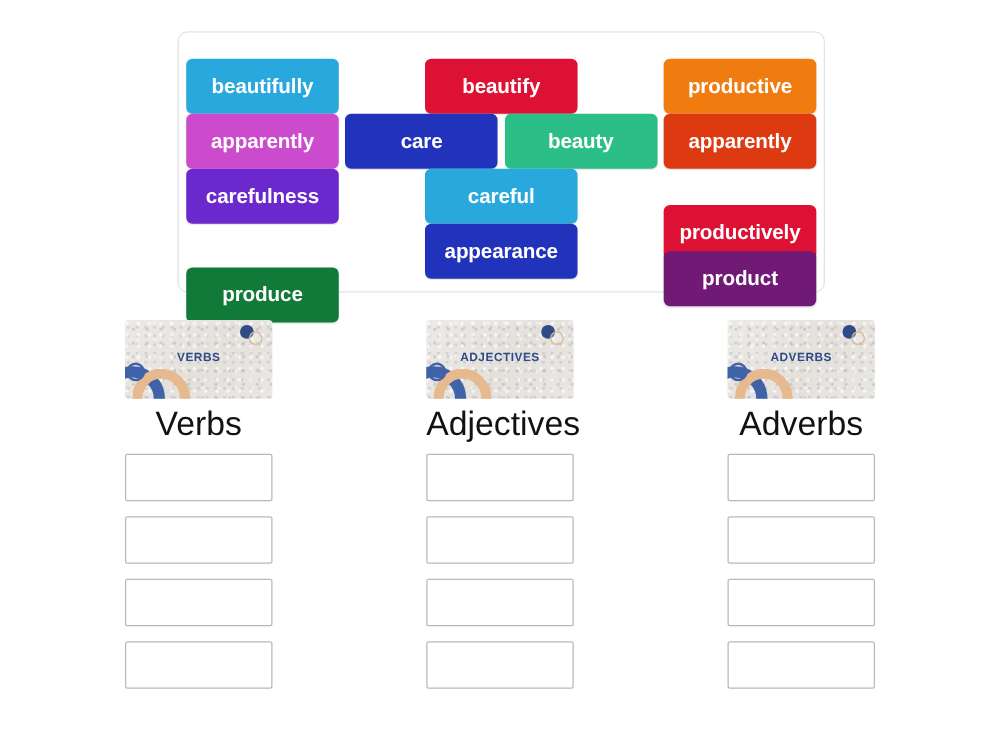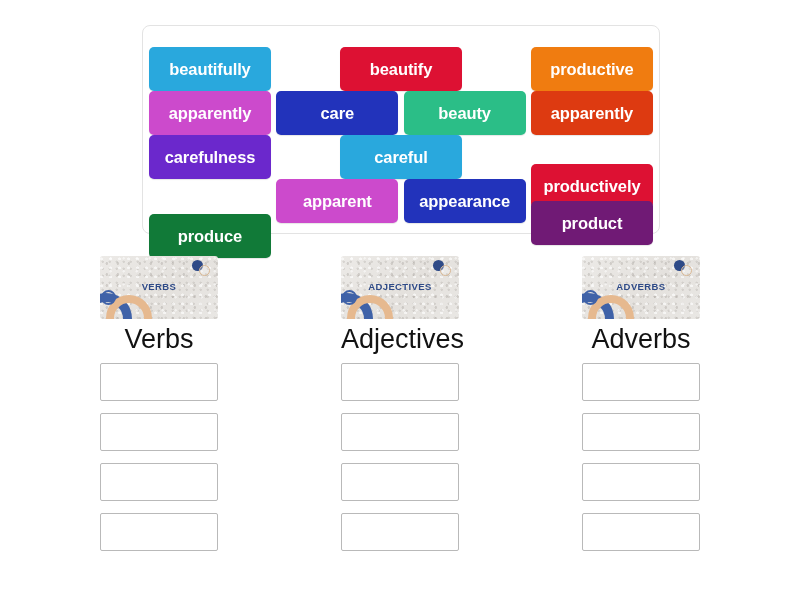--- a/index.html
+++ b/index.html
@@ -218,21 +218,20 @@
         <div class="word-tile" style="background: rgb(43, 190, 135);">beauty</div>
         <div class="word-tile" style="background: rgb(221, 58, 17);">apparently</div>
       </div>
       <div class="pool-row">
         <div class="word-tile" style="background: rgb(107, 40, 204);">carefulness</div>
         <div class="word-tile" style="background: rgb(41, 168, 221);">careful</div>
         <div class="word-tile" style="background: rgb(221, 17, 51); margin-top: 29px;">productively</div>
       </div>
       <div class="pool-row">
         <div class="word-tile" style="background: rgb(17, 122, 56); margin-top: 35px;">produce</div>
-        <div class="word-tile" style="background: rgb(204, 74, 204);">apparent</div>
         <div class="word-tile" style="background: rgb(34, 51, 187);">appearance</div>
         <div class="word-tile" style="background: #701a75; margin-top: 22px;">product</div>
       </div>
     </div>
 
   <div class="columns" id="columns">
       <div class="column">
         <div class="cat-thumb">
           <div class="thumb-arc-blue"></div>
           <div class="thumb-arc-tan"></div>

